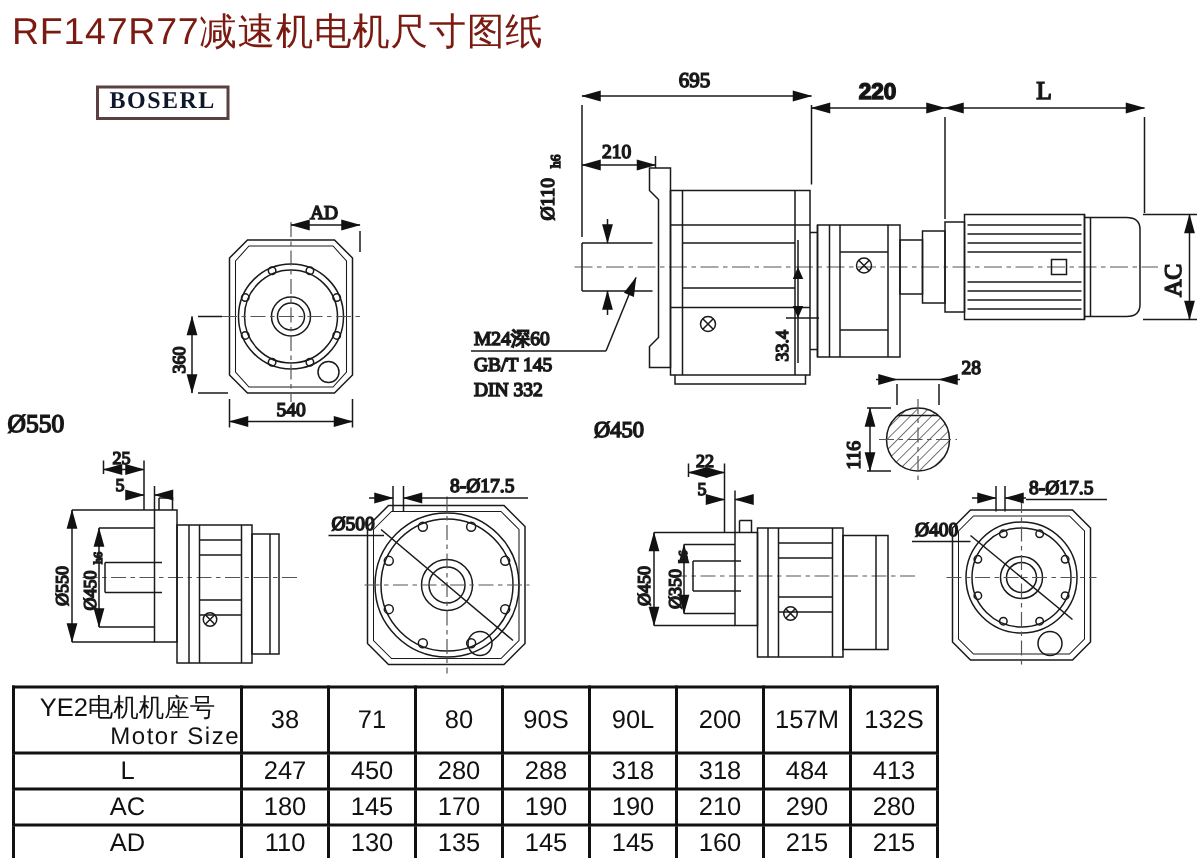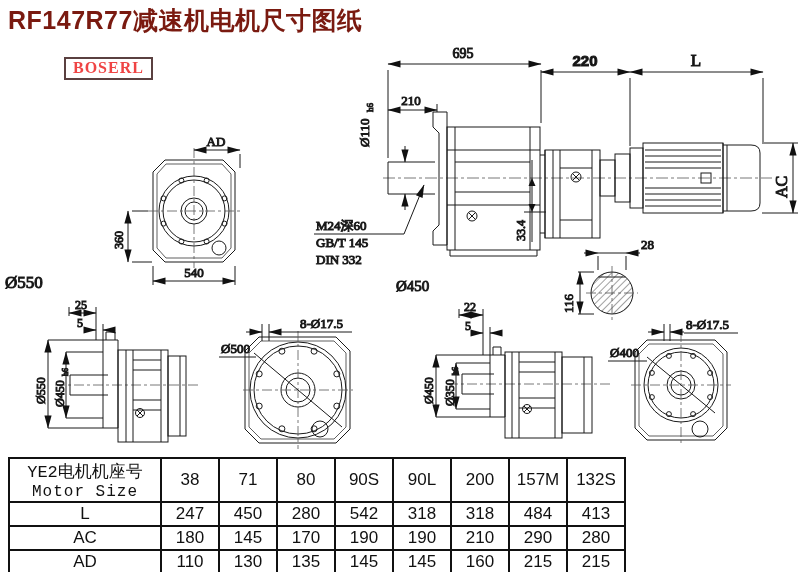--- a/index.html
+++ b/index.html
@@ -1,34 +1,34 @@
 <!DOCTYPE html>
 <html><head>
 <meta charset="utf-8">
 <style>
   html,body{margin:0;padding:0;}
   body{width:800px;height:572px;background:#fff;position:relative;
        font-family:"Liberation Sans",sans-serif;overflow:hidden;}
-  .title{position:absolute;left:8px;top:4px;font-size:25px;font-weight:bold;
+  .title{position:absolute;left:8px;top:4px;font-size:25px;font-weight:normal;
          color:#7a1a10;letter-spacing:.5px;z-index:3;white-space:nowrap;}
   .logo{position:absolute;left:64px;top:57px;border:2px solid #5a4040;
-        color:#ef4444;font-family:"Liberation Serif",serif;font-weight:bold;
+        color:#0f172a;font-family:"Liberation Serif",serif;font-weight:bold;
         font-size:16px;padding:0 7px 1px 7px;letter-spacing:1px;z-index:3;background:#fff;}
   svg{position:absolute;left:0;top:0;z-index:1;}
   svg text{fill:#111;}
   .ds{font-family:"Liberation Serif",serif;}
   .db{font-family:"Liberation Sans",sans-serif;font-weight:bold;}
   .tbl{position:absolute;left:8px;top:457px;z-index:2;}
   table{border-collapse:collapse;table-layout:fixed;}
   td{border:2px solid #111;text-align:center;vertical-align:middle;
      font-size:17px;color:#111;padding:0;}
-  td.hd{font-family:Liberation Mono, monospace;}
+  td.hd{font-family:Liberation Sans, sans-serif;}
   .c-lab{width:152px;} .c-n{width:58px;}
   tr.head td{height:42px;} tr.data td{height:22px;}
-  .hd .en{font-size:16px;letter-spacing:1px;}
+  .hd .en{font-size:16px;letter-spacing:1px;text-align:right;}
 </style>
 </head>
 <body>
 
 <div class="title">RF147R77减速机电机尺寸图纸</div>
 <div class="logo">BOSERL</div>
 
 <svg width="800" height="457" viewBox="0 0 800 457">
   <defs>
     <marker id="arr" markerUnits="userSpaceOnUse" markerWidth="14" markerHeight="10" refX="13" refY="5" orient="auto-start-reverse">
@@ -301,21 +301,21 @@
       <td>90L</td>
       <td>200</td>
       <td>157M</td>
       <td>132S</td>
     </tr>
     <tr class="data">
       <td>L</td>
       <td>247</td>
       <td>450</td>
       <td>280</td>
-      <td>542</td>
+      <td>288</td>
       <td>318</td>
       <td>318</td>
       <td>484</td>
       <td>413</td>
     </tr>
     <tr class="data">
       <td>AC</td>
       <td>180</td>
       <td>145</td>
       <td>170</td>

